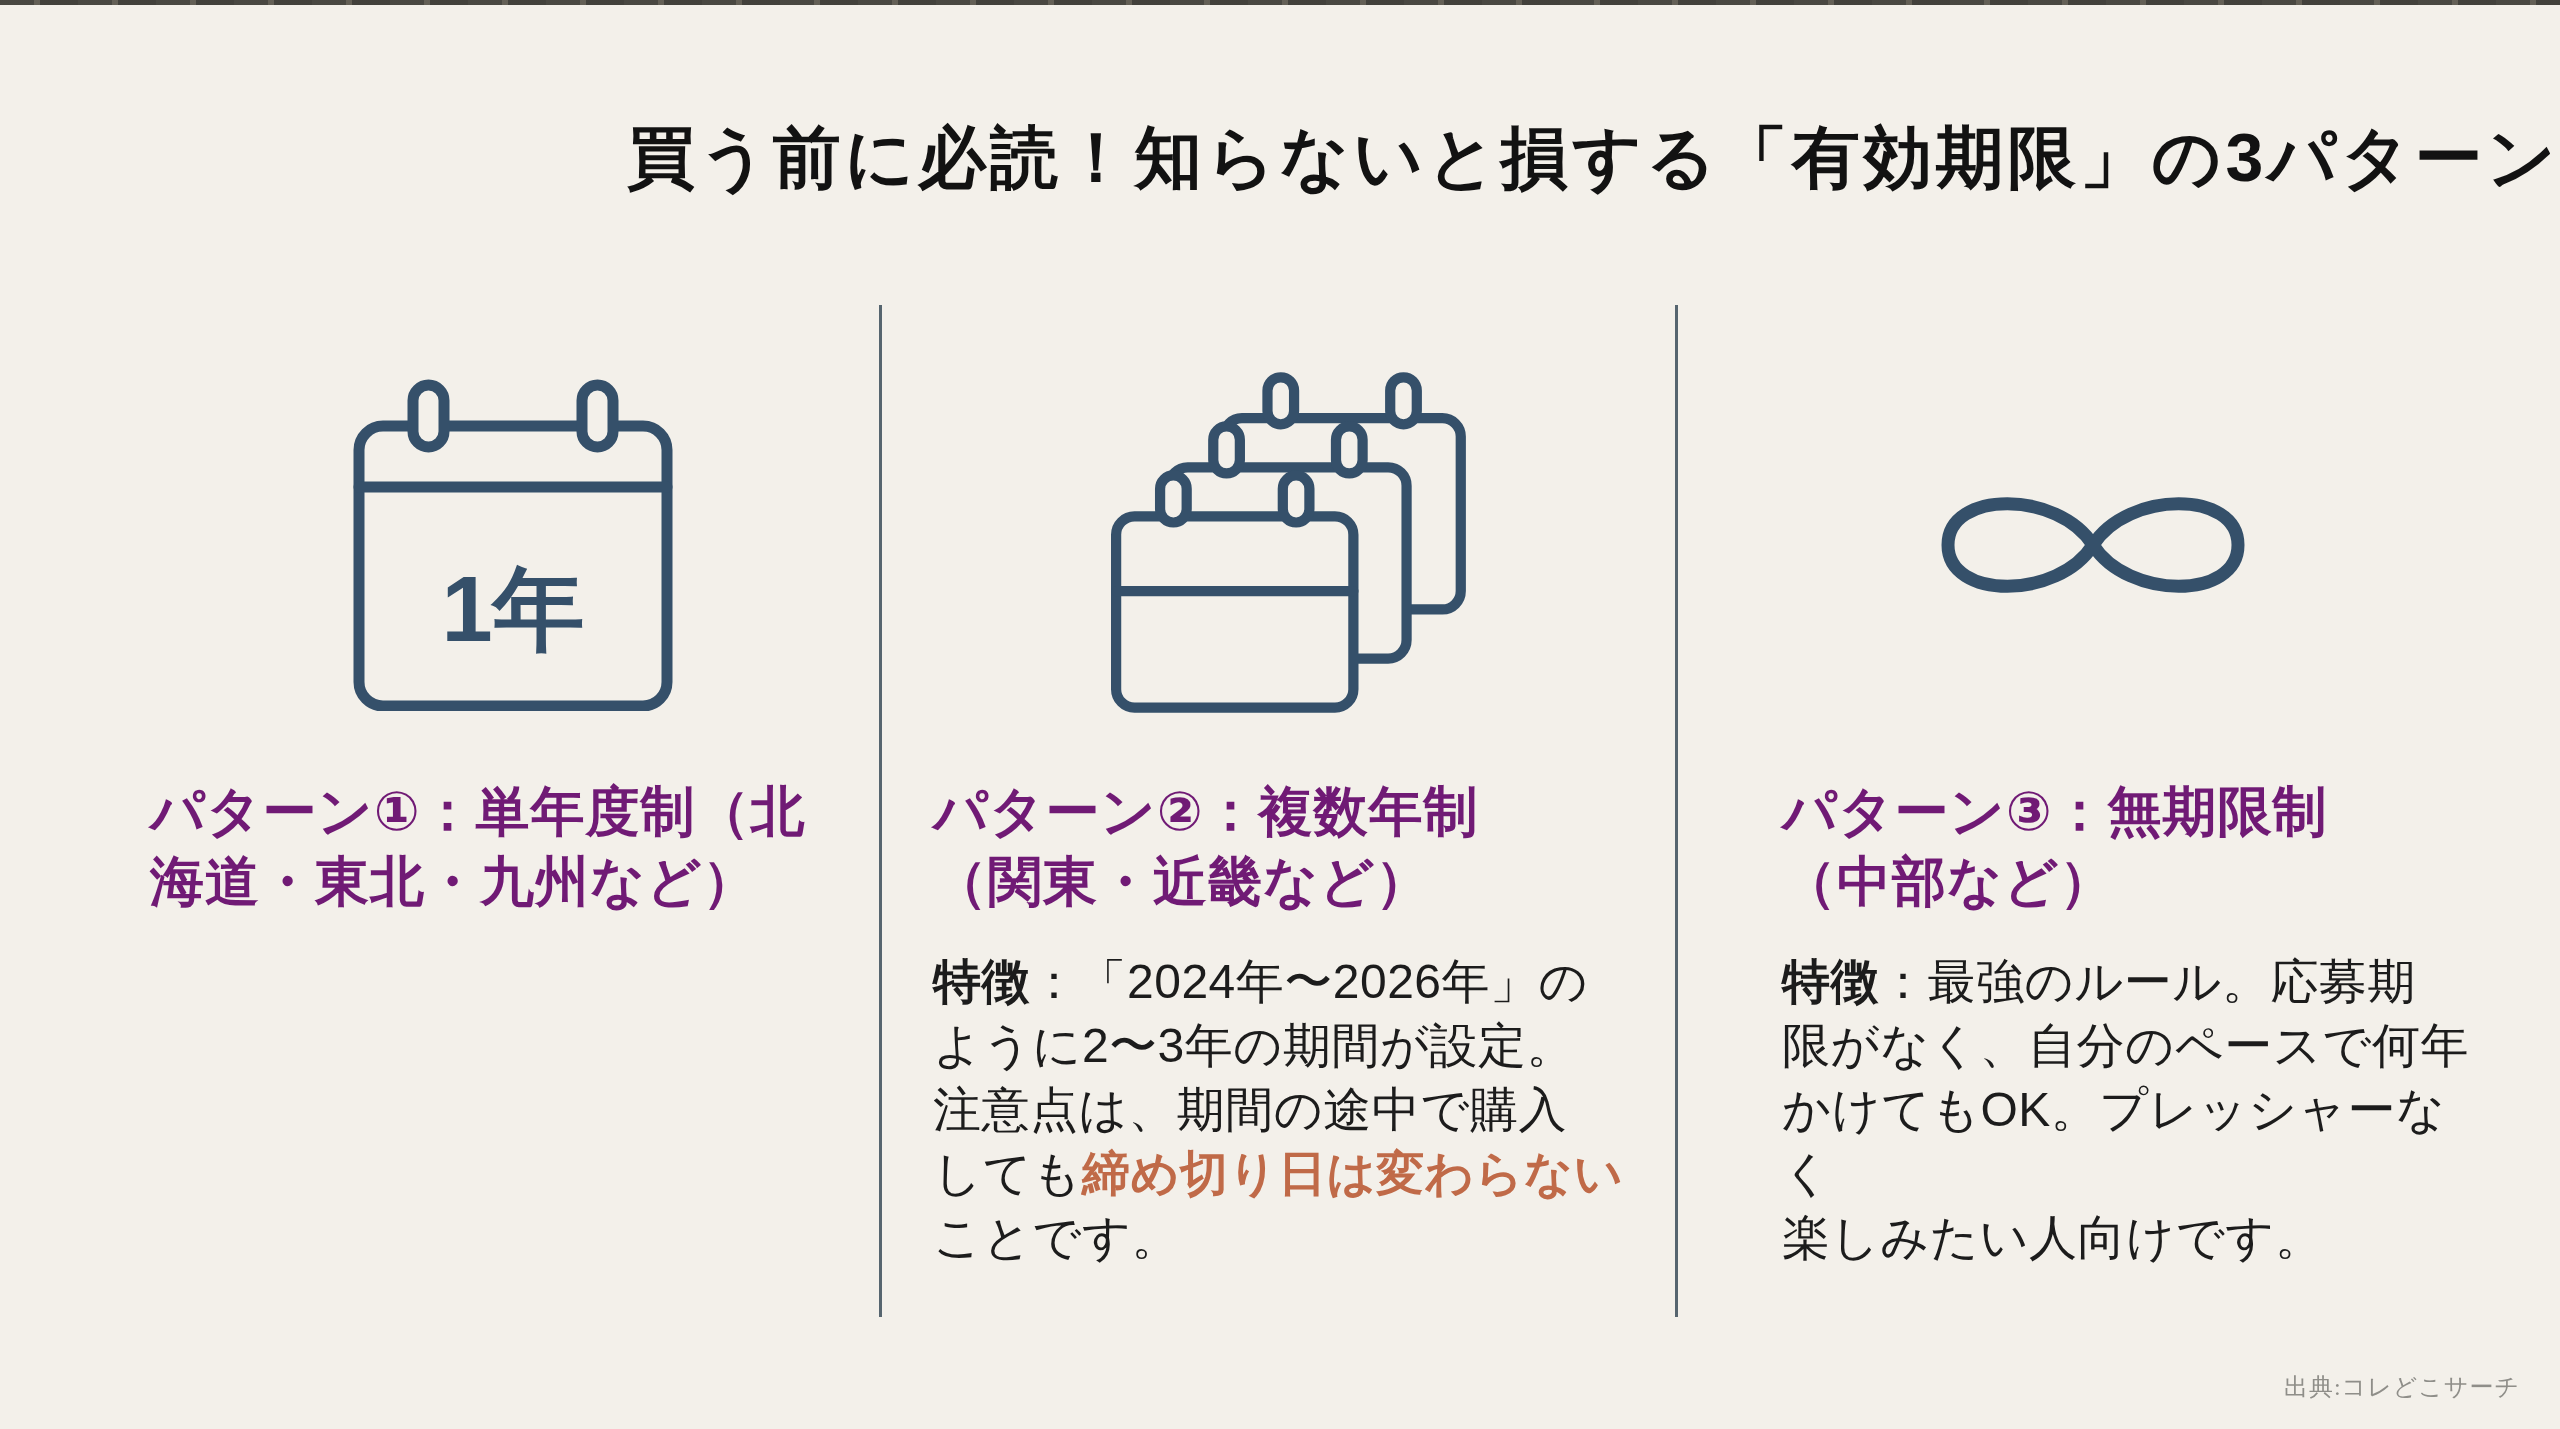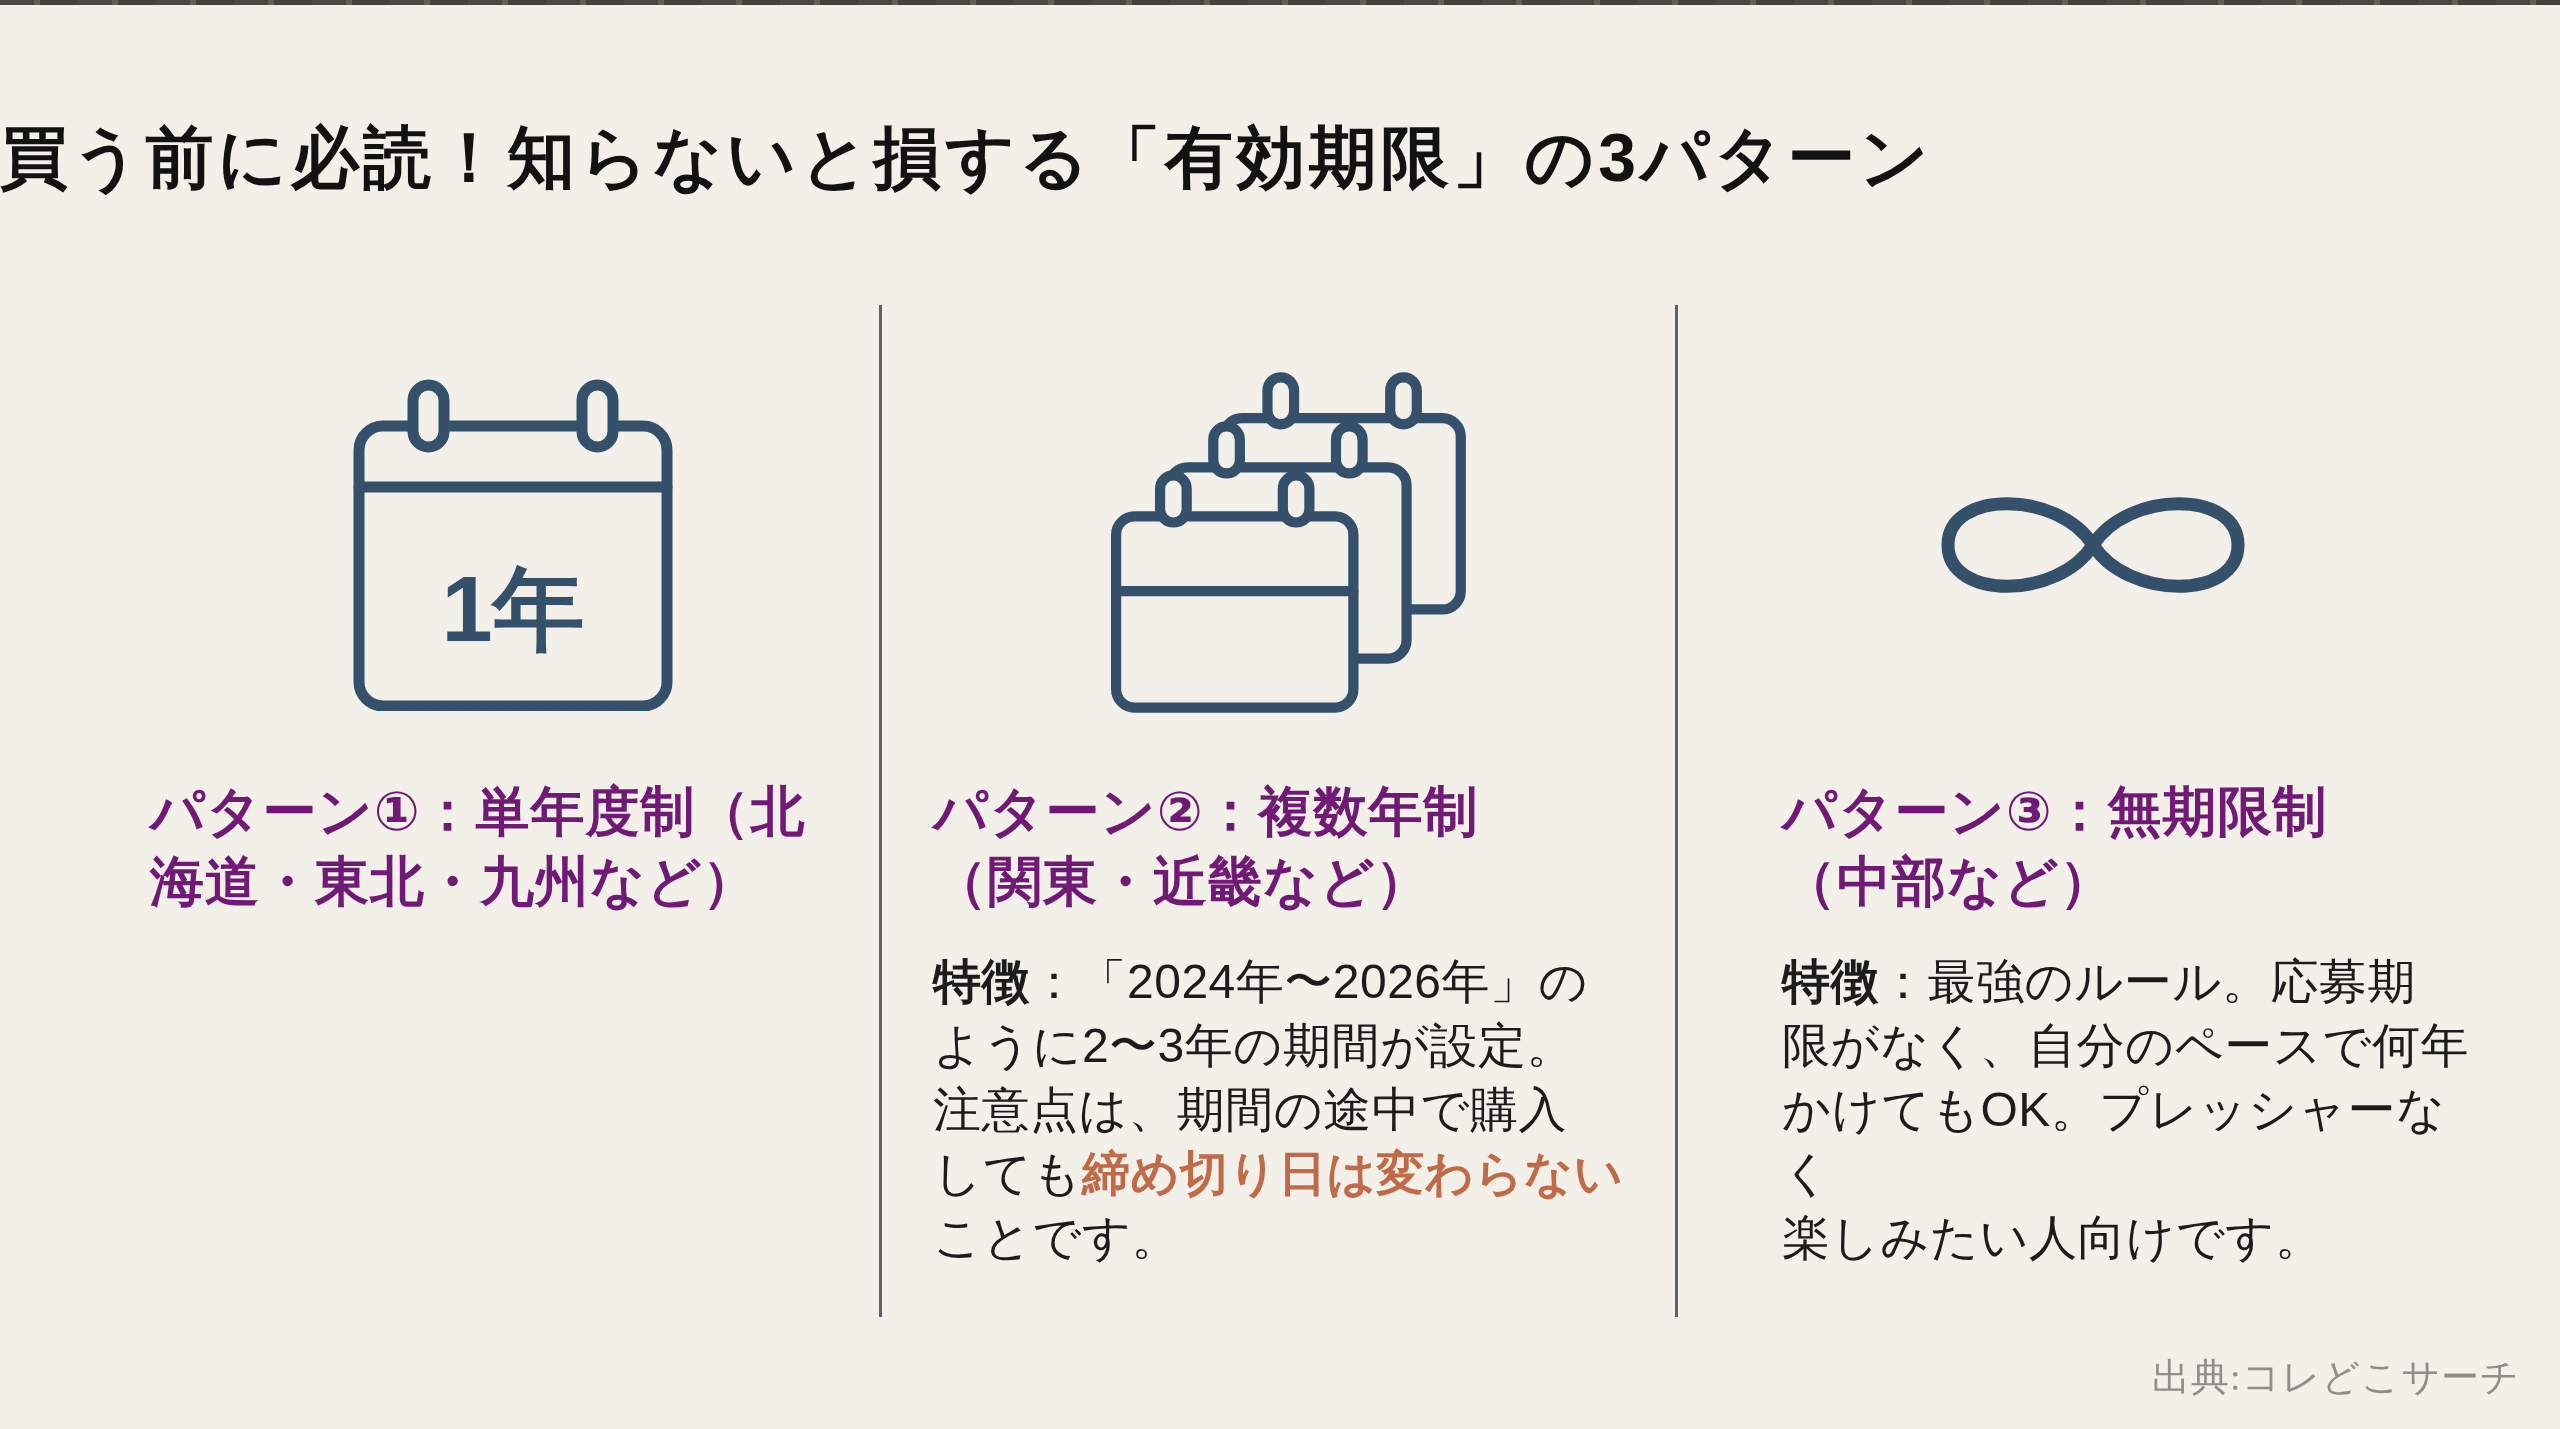--- a/index.html
+++ b/index.html
@@ -12,21 +12,21 @@
     position:relative;
   }
   .page{position:absolute;inset:0;}
   .top-strip{
     position:absolute;top:0;left:0;width:100%;height:5px;
     background:repeating-linear-gradient(90deg,#2b2a24 0 34px,#4a463c 34px 40px,#23221d 40px 78px);
     opacity:.85;
   }
   .title{
     position:absolute;top:120px;left:0;width:100%;
-    margin:0;text-align:left;
+    margin:0;text-align:right;
     font-size:68px;font-weight:800;line-height:1.1;
     letter-spacing:4px;color:#121212;
   }
   .divider{
     position:absolute;top:305px;height:1012px;width:3px;
     background:#56656f;
   }
   .d1{left:879px;}
   .d2{left:1675px;}
   .col{position:absolute;top:330px;}
@@ -44,21 +44,21 @@
   }
   .body{
     margin:34px 0 0 0;
     font-size:48px;font-weight:400;line-height:64px;
     white-space:pre-line;color:#1c1c1c;letter-spacing:.5px;
   }
   .feature-label{font-weight:700;}
   .highlight{color:#c06a48;font-weight:700;}
   .source{
     position:absolute;right:40px;bottom:26px;
-    font-size:38px;color:#8f8e89;letter-spacing:1px;font-family:Liberation Serif, serif;
+    font-size:24px;color:#8f8e89;letter-spacing:1px;font-family:Liberation Serif, serif;
   }
   svg{display:block;}
   .icon-stroke{fill:none;stroke:#35506a;stroke-width:11;stroke-linecap:round;stroke-linejoin:round;}
   .icon-fill-bg{fill:#f3f0ea;stroke:#35506a;stroke-width:11;}
   .cal-text{fill:#35506a;font-weight:700;font-family:"Liberation Sans","DejaVu Sans",sans-serif;}
 </style>
 </head>
 <body>
 
 <div class="page">

